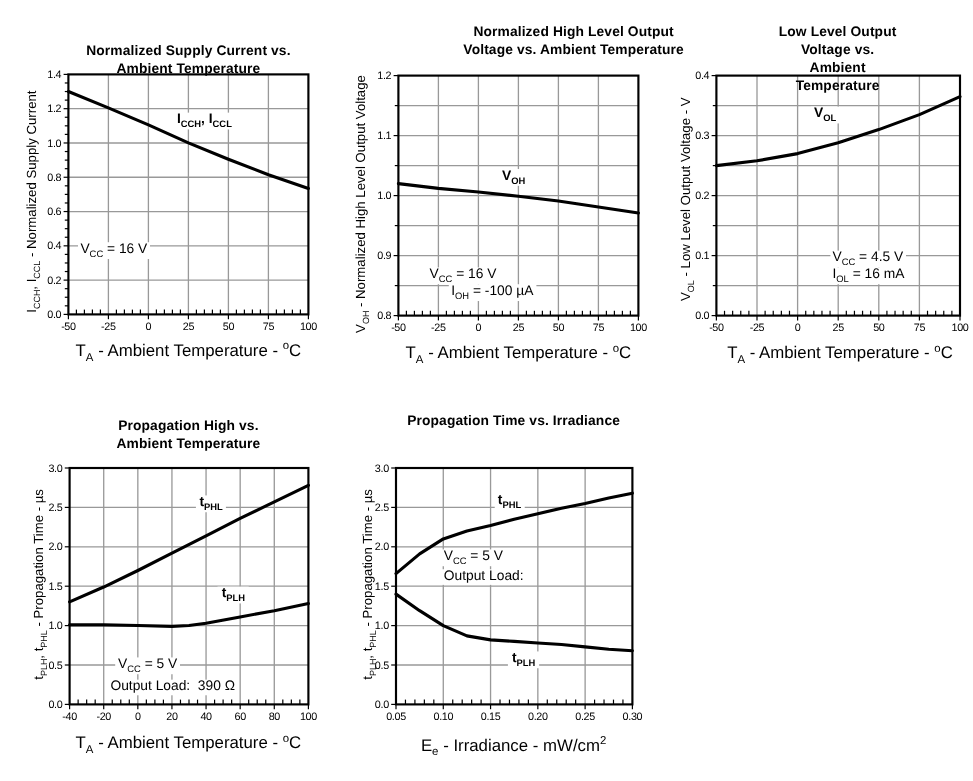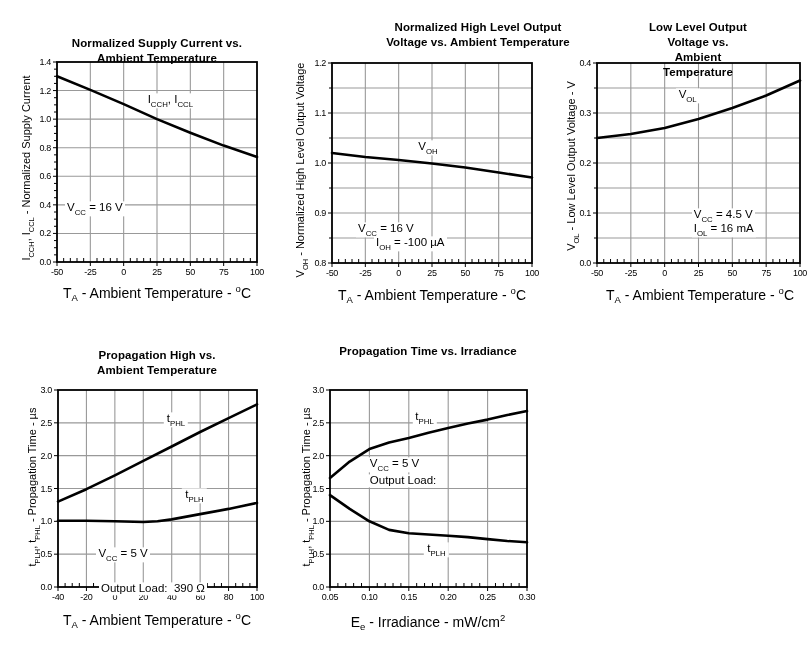--- a/index.html
+++ b/index.html
@@ -11,21 +11,21 @@
   .tick{stroke:#000;stroke-width:1;}
   .tl{font-family:"Liberation Sans",sans-serif;font-size:9px;fill:#000;letter-spacing:-0.3px;}
   .curve{fill:none;stroke:#000;stroke-width:2.6;stroke-linejoin:round;stroke-linecap:round;}
   .title{position:absolute;transform:translateX(-50%);font-weight:bold;font-size:11.5px;
          line-height:1.3;text-align:center;white-space:pre-line;letter-spacing:0.1px;}
   .axis-x{position:absolute;transform:translateX(-50%);font-size:14px;white-space:nowrap;}
   .axis-y{position:absolute;transform:translate(-50%,-50%) rotate(-90deg);font-size:11px;white-space:nowrap;}
   .ann{position:absolute;transform:translateY(-50%);font-size:11.5px;background:#fff;
        padding:0 2px;white-space:nowrap;line-height:1.15;}
   .clabel{position:absolute;transform:translate(-50%,-50%);font-size:11.5px;background:#fff;
-       padding:0 3px;white-space:nowrap;line-height:1.15;}
+       padding:0 3px;white-space:nowrap;line-height:1.15;font-weight:bold;}
   sub{font-size:0.68em;}
   sup{font-size:0.68em;}
 </style>
 </head>
 <body>
 
 <div id="page">
   <div id="canvas"><svg width="811" height="651" viewBox="0 0 811 651" xmlns="http://www.w3.org/2000/svg">
         <line class="grid" x1="90.33333333333333" y1="62" x2="90.33333333333333" y2="262"></line>
         <line class="grid" x1="123.66666666666666" y1="62" x2="123.66666666666666" y2="262"></line>
@@ -407,20 +407,20 @@
   </div>
 <div class="ann" style="left: 65px; top: 209.143px;">V<sub>CC</sub> = 16 V</div>
     <div class="clabel" style="left: 170.333px; top: 100.571px;">I<sub>CCH</sub>, I<sub>CCL</sub></div>
     <div class="ann" style="left: 356px; top: 230px;">V<sub>CC</sub> = 16 V</div>
     <div class="ann" style="left: 374px; top: 244px;">I<sub>OH</sub> = -100 µA</div>
     <div class="clabel" style="left: 428px; top: 147.5px;">V<sub>OH</sub></div>
     <div class="ann" style="left: 691.733px; top: 215.5px;">V<sub>CC</sub> = 4.5 V</div>
     <div class="ann" style="left: 691.733px; top: 230px;">I<sub>OL</sub> = 16 mA</div>
     <div class="clabel" style="left: 687.673px; top: 95.5px;">V<sub>OL</sub></div>
     <div class="ann" style="left: 96.3786px; top: 554.823px;">V<sub>CC</sub> = 5 V</div>
-    <div class="ann" style="left: 99px; top: 573.21px; margin-top: 16px;">Output Load:&nbsp; 390 Ω</div>
+    <div class="ann" style="left: 90px; top: 573.21px;">Output Load:&nbsp; 390 Ω</div>
     <div class="clabel" style="left: 175.979px; top: 419.55px;">t<sub>PHL</sub></div>
     <div class="clabel" style="left: 194.457px; top: 495.723px;">t<sub>PLH</sub></div>
     <div class="ann" style="left: 367.824px; top: 464.86px;">V<sub>CC</sub> = 5 V</div>
     <div class="ann" style="left: 367.824px; top: 480.62px;">Output Load:</div>
     <div class="clabel" style="left: 424.56px; top: 418.237px;">t<sub>PHL</sub></div>
     <div class="clabel" style="left: 436.38px; top: 549.57px;">t<sub>PLH</sub></div>
   </div>
 
 </body></html>

